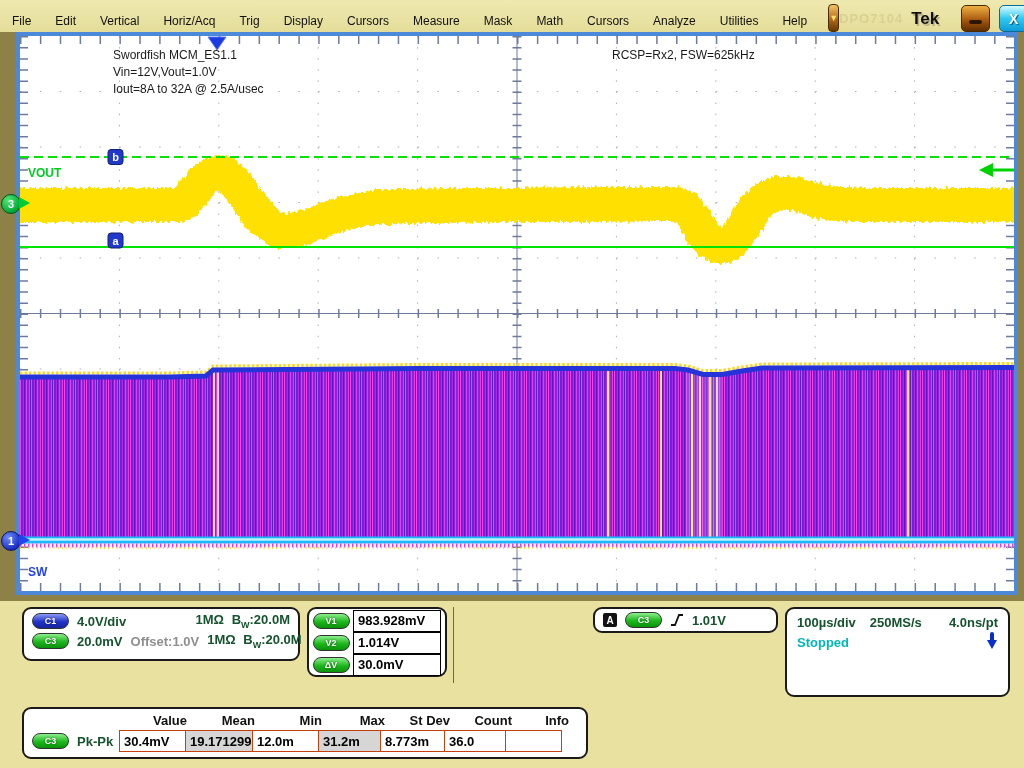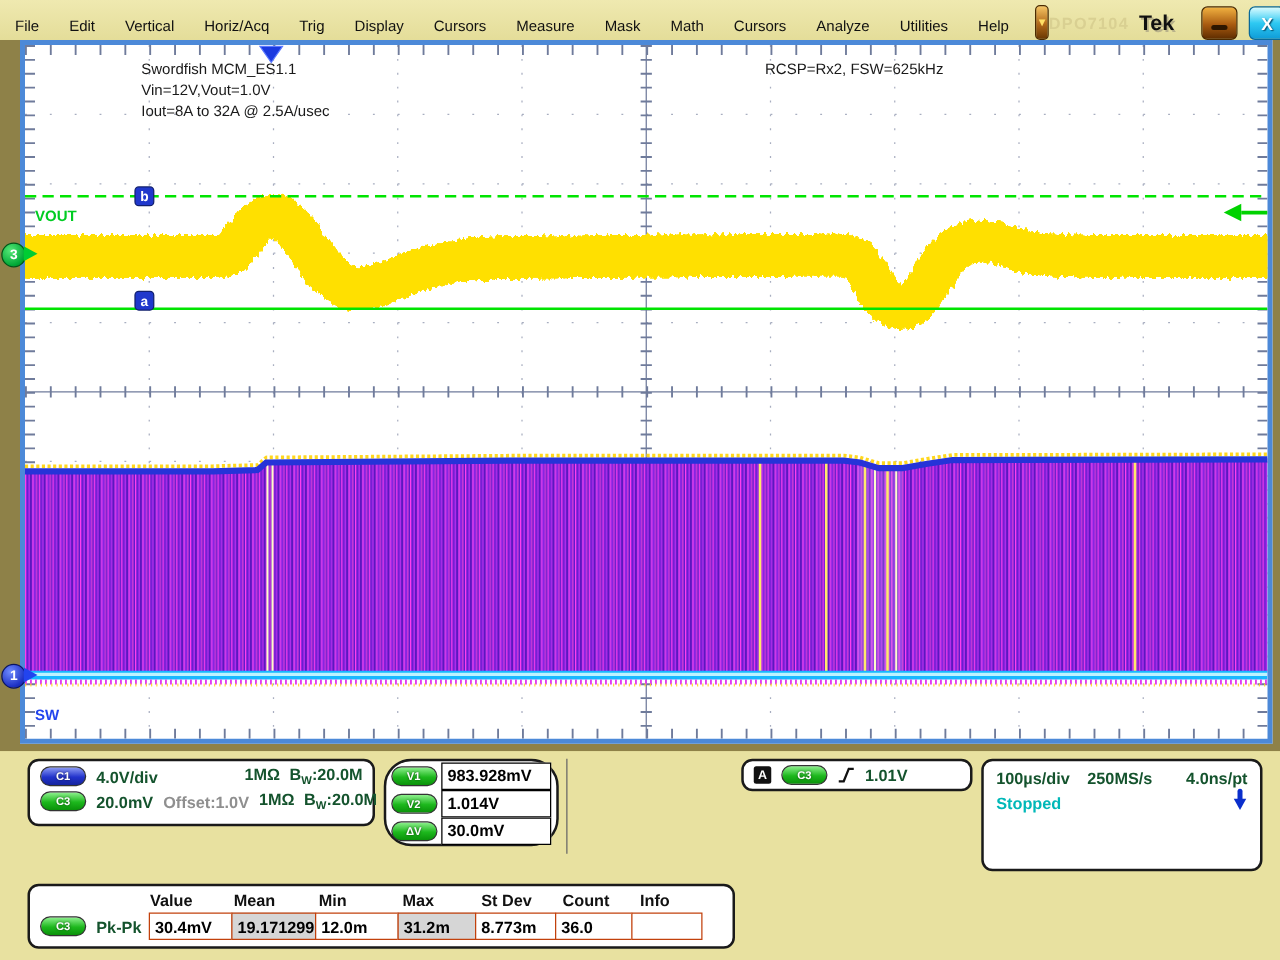--- a/index.html
+++ b/index.html
@@ -50,21 +50,21 @@
   .vbox{width:88px;height:22px;border:1px solid #000;margin-top:-1px;background:#fff;display:flex;align-items:center;padding-left:4px;font-weight:bold;font-size:13px;box-sizing:border-box;}
   .abadge{width:14px;height:14px;background:#111;color:#fff;font-size:10px;font-weight:bold;display:flex;align-items:center;justify-content:center;border-radius:2px;flex:none;}
   .tbrow{display:flex;align-items:center;height:20px;padding:0 10px;gap:14px;}
   .cyan{color:#00b8b8;font-weight:bold;}
   .blue-time{color:#0044ee;font-weight:bold;}
   .push{margin-left:auto;}
   .divider{position:absolute;width:1px;background:#666;}
 
   
   .mhead{display:flex;font-weight:bold;font-size:13px;color:#111;margin-top:4px;}
-  .mhead span{text-align:left;}
+  .mhead span{text-align:right;}
   .mrow{display:flex;align-items:center;margin-top:2px;}
   .mlabel{width:96px;display:flex;align-items:center;gap:8px;padding-left:8px;box-sizing:border-box;flex:none;}
   .mcell{height:22px;border:1px solid #c2410c;margin-left:-1px;background:#fff;display:flex;align-items:center;padding-left:4px;font-weight:bold;font-size:13px;box-sizing:border-box;}
   .mcell.shade{background:#d6d6d6;}
 </style>
 </head>
 <body>
 
 <div id="screen">
 
@@ -215,21 +215,21 @@
         <span class="rgroup bold13"><span>1MΩ</span>&nbsp;<span><span>B</span><sub class="bw">W</sub><span>:20.0M</span></span></span>
       </div>
       <div class="chrow">
         <span class="pill green">C3</span>
         <span class="bold13">20.0mV</span>
         <span class="bold13 gray">Offset:1.0V</span>
         <span class="rgroup bold13"><span>1MΩ</span>&nbsp;<span><span>B</span><sub class="bw">W</sub><span>:20.0M</span></span></span>
       </div>
     </div>
 
-    <div class="panel" style="left:307px;top:6px;width:140px;height:70px;padding-top:1px;border-radius:22px;">
+    <div class="panel" style="left:307px;top:6px;width:140px;height:70px;padding-top:1px;">
       <div class="cursor-row">
         <span class="cursor-pillbox">
             <span class="pill green">V1</span>
           </span>
         <span class="vbox">983.928mV</span>
       </div>
       <div class="cursor-row">
         <span class="cursor-pillbox">
             <span class="pill green">V2</span>
           </span>

